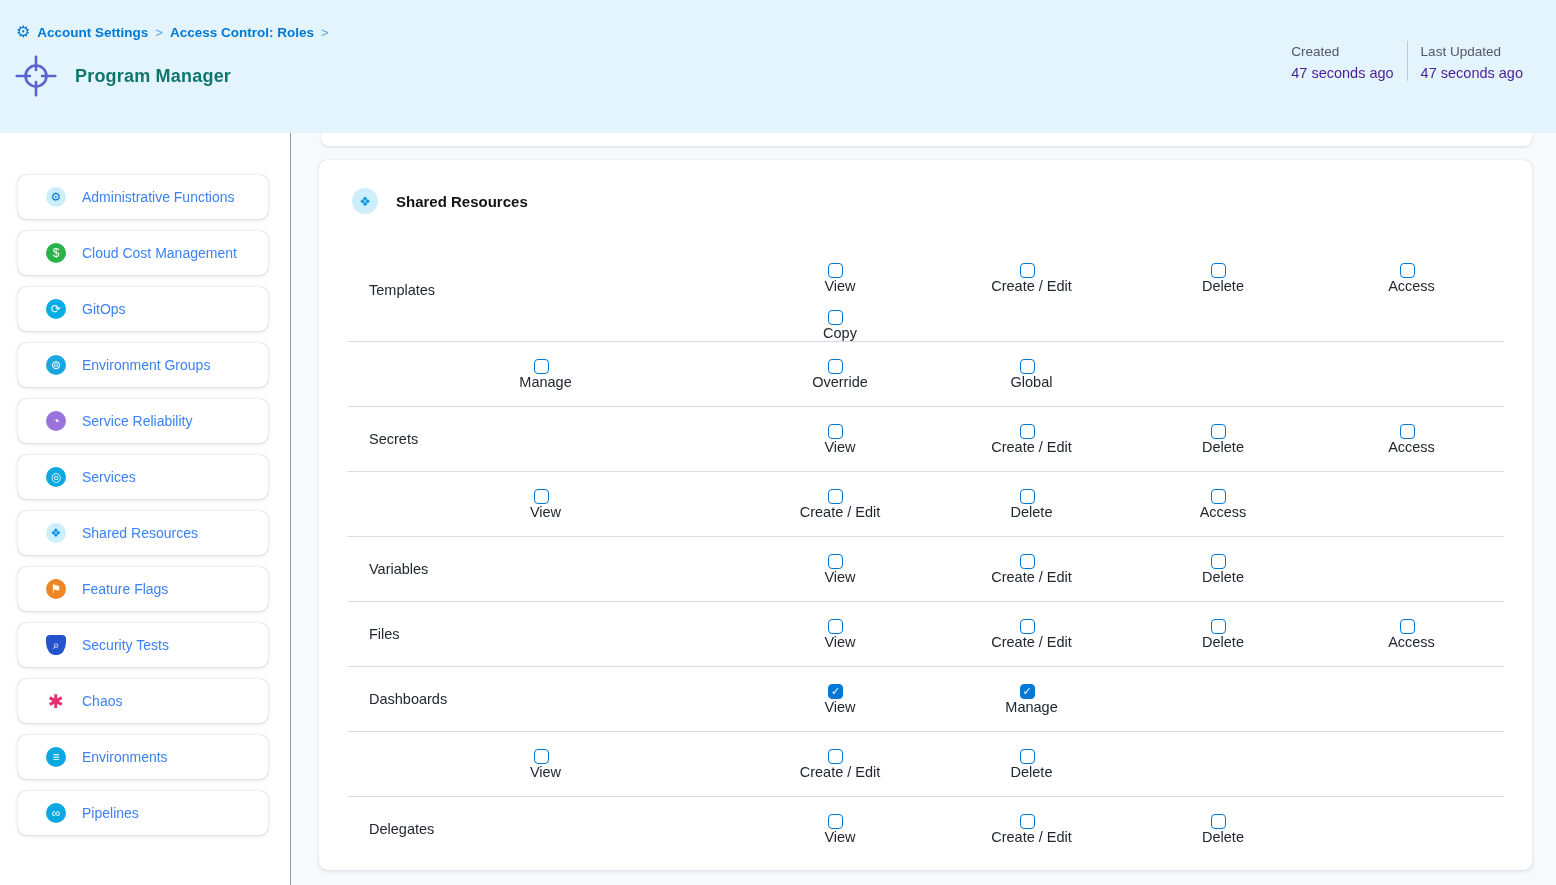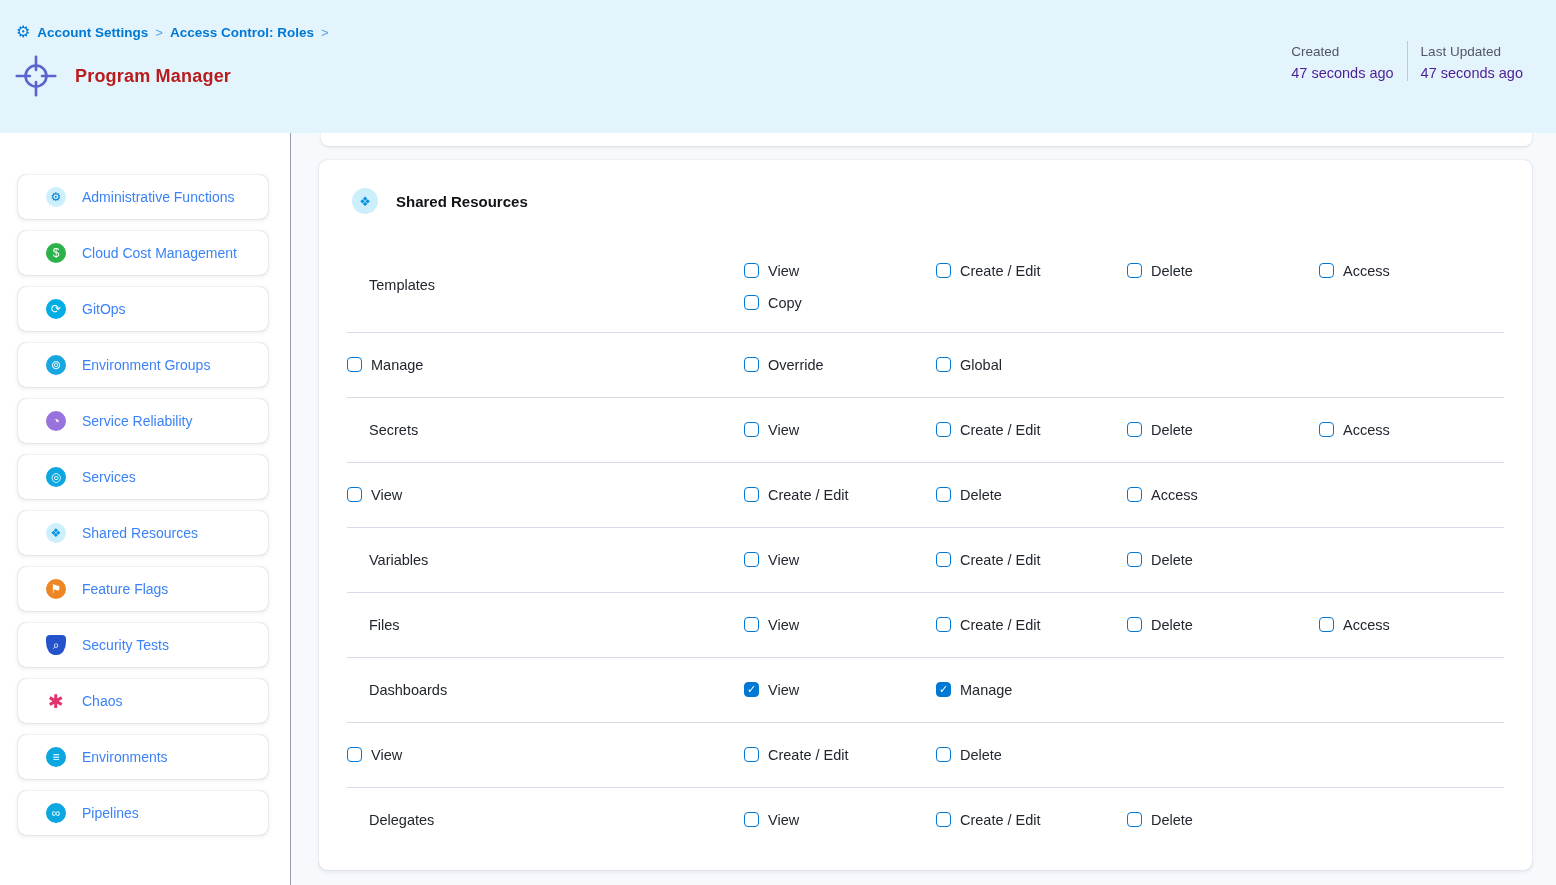--- a/index.html
+++ b/index.html
@@ -7,21 +7,21 @@
   body { font-family:"Liberation Sans","DejaVu Sans",sans-serif; background:#ffffff; color:#22272f; }
 
   
   .header { position:relative; height:133px; background:#e3f4fd; }
   .breadcrumb { position:absolute; top:24px; left:16px; display:flex; align-items:center; gap:7px; font-size:13.5px; font-weight:600; }
   .crumb-gear { color:#0278d5; font-size:16px; line-height:1; }
   .crumb-link { color:#0278d5; cursor:pointer; text-decoration:none; }
   .crumb-sep { color:rgba(2,120,213,.65); font-weight:400; font-size:13px; }
   .title-row { position:absolute; top:54px; left:14px; display:flex; align-items:center; }
   .role-icon { width:44px; height:44px; }
-  .page-title { margin-left:17px; font-size:18px; font-weight:700; color:#b91c1c; letter-spacing:.2px; }
+  .page-title { margin-left:17px; font-size:18px; font-weight:700; color:#0f766e; letter-spacing:.2px; }
   .header-meta { position:absolute; top:41px; right:20px; display:flex; align-items:flex-end; }
   .meta-block { padding:0 13px; }
   .meta-label { font-size:13.5px; color:#53556b; margin-bottom:6px; }
   .meta-value { font-size:14.5px; color:#4c1d95; }
   .meta-divider { width:1px; height:40px; background:#c3c6d4; }
 
   
   .body { display:flex; height:752px; }
 
   
@@ -46,21 +46,21 @@
   .section-icon { width:26px; height:26px; border-radius:50%; background:#cdeffb; color:#0292e3;
                   display:flex; align-items:center; justify-content:center; font-size:13px; margin-right:18px; flex:none; }
   .section-title { font-size:15px; font-weight:700; color:#121217; }
 
   .perm-row { display:grid; grid-template-columns:397px 192px 191px 192px 1fr; align-items:center; min-height:65px; }
   .perm-row + .perm-row { border-top:1px solid #d9dae6; }
   .perm-row.multi { min-height:94px; }
   .perm-row.multi .perm-cell { align-self:flex-start; margin-top:25px; }
   .res-name { padding-left:22px; font-size:14.5px; color:#22272f; }
   .perm-cell { display:flex; flex-direction:column; gap:16px; }
-  .perm { display:flex; cursor:pointer; }
+  .perm { display:flex; align-items:center; cursor:pointer;flex-direction:column; }
   .checkbox { width:15px; height:15px; border:1.5px solid #0278d5; border-radius:4px; background:#fff;
               margin-right:9px; flex:none; display:flex; align-items:center; justify-content:center; }
   .checkbox.checked { background:#0278d5; }
   .checkbox.checked::after { content:"✓"; color:#fff; font-size:11px; font-weight:bold; line-height:1; }
   .perm-label { font-size:14.5px; color:#22272f; }
 </style>
 </head>
 <body>
 
 <div class="header">

